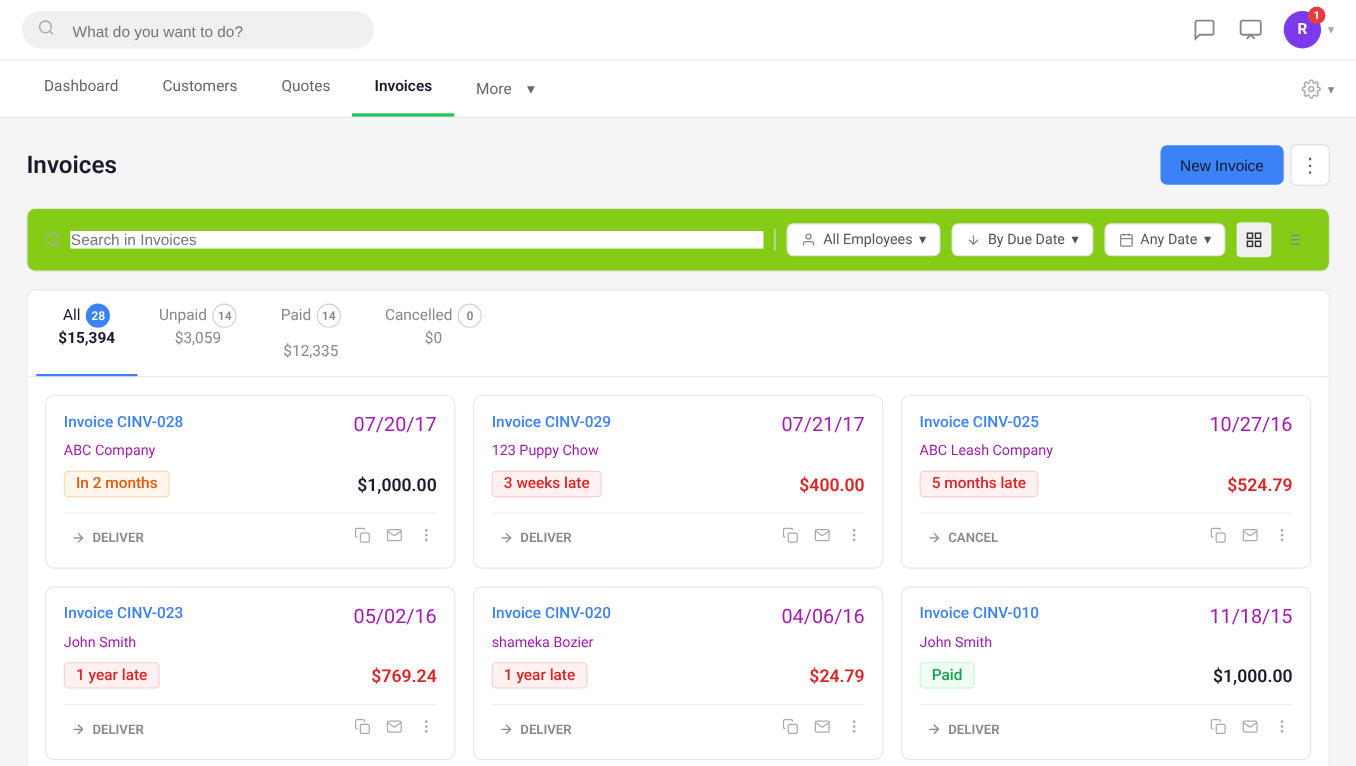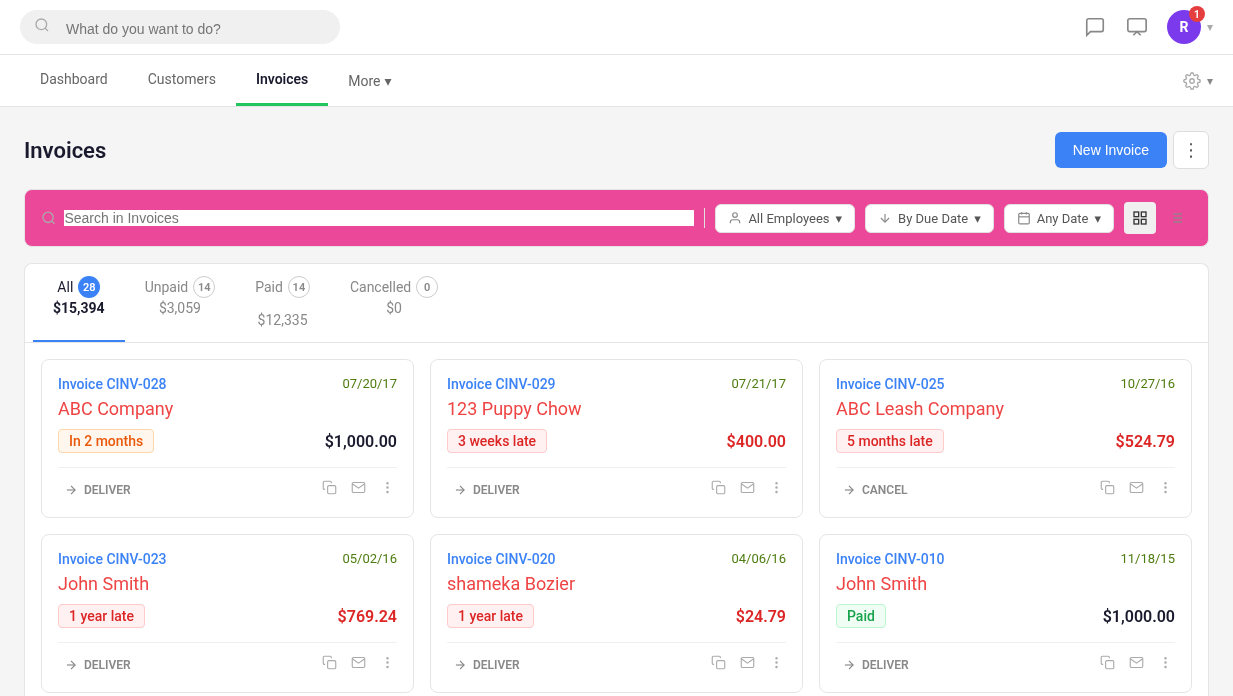--- a/index.html
+++ b/index.html
@@ -11,51 +11,51 @@
     .search-box input { border: none; background: transparent; outline: none; font-size: 14px; color: #555; width: 100%; }
     .top-bar-right { margin-left: auto; display: flex; align-items: center; gap: 18px; }
     .top-bar-icon { width: 24px; height: 24px; cursor: pointer; color: #555; display: flex; align-items: center; justify-content: center; font-size: 18px; }
     .avatar { width: 34px; height: 34px; border-radius: 50%; background: #7c3aed; color: #fff; display: flex; align-items: center; justify-content: center; font-weight: bold; font-size: 14px; position: relative; cursor: pointer; }
     .avatar-badge { position: absolute; top: -4px; right: -4px; width: 16px; height: 16px; background: #e53e3e; border-radius: 50%; color: #fff; font-size: 10px; display: flex; align-items: center; justify-content: center; }
 
     
     .nav { display: flex; align-items: center; background: #fff; border-bottom: 1px solid #e5e5e5; padding: 0 20px; }
     .nav-item { padding: 16px 20px; color: #666; cursor: pointer; font-size: 14px; border-bottom: 3px solid transparent; text-decoration: none; }
     .nav-item.active { color: #1a1a2e; font-weight: 600; border-bottom: 3px solid #22c55e; }
-    .nav-more { display: flex; align-items: center; gap: 4px; padding: 16px 20px; color: #666; cursor: pointer; }
+    .nav-more { display: flex; align-items: center; gap: 14px; padding: 16px 20px; color: #666; cursor: pointer; }
     .nav-right { margin-left: auto; display: flex; align-items: center; gap: 6px; color: #888; cursor: pointer; }
 
     
     .page { padding: 24px; max-width: 1233px; }
     .page-header { display: flex; align-items: center; justify-content: space-between; margin-bottom: 20px; }
     .page-title { font-size: 22px; font-weight: 600; color: #1a1a2e; }
     .page-header-actions { display: flex; gap: 6px; align-items: center; }
-    .btn-primary { background: #3b82f6; color: #ffffff; border: none; border-radius: 6px; padding: 10px 18px; font-size: 14px; font-weight: 500; cursor: pointer; }
+    .btn-primary { background: #3b82f6; color: #0f172a; border: none; border-radius: 6px; padding: 10px 18px; font-size: 14px; font-weight: 500; cursor: pointer; }
     .btn-dots { background: #fff; border: 1px solid #ddd; border-radius: 6px; width: 36px; height: 38px; display: flex; align-items: center; justify-content: center; cursor: pointer; font-size: 18px; color: #555; }
 
     
-    .filter-bar { display: flex; align-items: center; gap: 10px; padding: 12px 16px; background: #ec4899; border-radius: 8px; border: 1px solid #e5e5e5; margin-bottom: 16px; }
+    .filter-bar { display: flex; align-items: center; gap: 10px; padding: 12px 16px; background: #84cc16; border-radius: 8px; border: 1px solid #e5e5e5; margin-bottom: 16px; }
     .filter-search { display: flex; align-items: center; gap: 8px; flex: 1; }
     .filter-search input { border: none; outline: none; font-size: 14px; color: #555; width: 100%; }
     .filter-divider { width: 1px; height: 20px; background: #e0e0e0; }
     .filter-chip { display: flex; align-items: center; gap: 6px; padding: 6px 12px; border: 1px solid #e0e0e0; border-radius: 6px; cursor: pointer; color: #555; font-size: 13px; white-space: nowrap; background: #fff; }
     .filter-chip svg { width: 14px; height: 14px; }
     .view-toggle { display: flex; gap: 4px; }
     .view-btn { width: 32px; height: 32px; display: flex; align-items: center; justify-content: center; border-radius: 4px; cursor: pointer; color: #888; border: 1px solid transparent; }
     .view-btn.active { background: #f0f0f0; color: #333; }
     .tab-badge { background: #3b82f6; color: #fff; border-radius: 50%; width: 22px; height: 22px; display: flex; align-items: center; justify-content: center; font-size: 11px; font-weight: 600; }
     .tab-badge.outline { background: #fff; color: #888; border: 1px solid #ccc; }
 
     
     .card-grid { display: grid; grid-template-columns: repeat(3, 1fr); gap: 16px; }
     .invoice-card { background: #fff; border-radius: 8px; border: 1px solid #e5e5e5; padding: 16px; display: flex; flex-direction: column; gap: 0; }
     .card-header { display: flex; justify-content: space-between; align-items: flex-start; margin-bottom: 6px; }
     .card-invoice-link { color: #3b82f6; font-weight: 500; font-size: 14px; cursor: pointer; text-decoration: none; }
-    .card-date { color: #4d7c0f; font-size: 13px; }
-    .card-customer { color: #ef4444; font-size: 18px; margin-bottom: 10px; }
+    .card-date { color: #a21caf; font-size: 18px; }
+    .card-customer { color: #a21caf; font-size: 13px; margin-bottom: 10px; }
     .card-footer { display: flex; justify-content: space-between; align-items: center; margin-bottom: 10px; }
     .status-badge { display: inline-block; padding: 3px 10px; border-radius: 4px; font-size: 14px; font-weight: 500; }
     .status-orange { background: #fff7ed; color: #ea580c; border: 1px solid #fed7aa; }
     .status-red { background: #fff1f1; color: #dc2626; border: 1px solid #fecaca; }
     .status-green { background: #f0fdf4; color: #16a34a; border: 1px solid #bbf7d0; }
     .card-amount { font-weight: 600; font-size: 16px; }
     .card-amount.unpaid { color: #dc2626; }
     .card-amount.paid { color: #1a1a2e; }
     .card-actions { display: flex; align-items: center; justify-content: space-between; border-top: 1px solid #f0f0f0; padding-top: 10px; margin-top: 4px; }
     .card-action-btn { display: flex; align-items: center; gap: 6px; color: #888; font-size: 12px; font-weight: 600; cursor: pointer; padding: 4px 6px; border-radius: 4px; }
@@ -97,20 +97,21 @@
         <span class="avatar-badge">1</span>
       </div>
       <span style="color:#aaa;font-size:12px;">▾</span>
     </div>
   </div>
 </div>
 
 <div class="nav">
   <a class="nav-item">Dashboard</a>
   <a class="nav-item">Customers</a>
+  <a class="nav-item">Quotes</a>
   <a class="nav-item active">Invoices</a>
   <div class="nav-more">
     <span>More</span>
     <span>▾</span>
   </div>
   <div class="nav-right">
     <svg width="18" height="18" viewBox="0 0 24 24" fill="none" stroke="#aaa" stroke-width="1.8">
         <circle cx="12" cy="12" r="3"></circle>
         <path d="M19.4 15a1.65 1.65 0 0 0 .33 1.82l.06.06a2 2 0 0 1-2.83 2.83l-.06-.06a1.65 1.65 0 0 0-1.82-.33 1.65 1.65 0 0 0-1 1.51V21a2 2 0 0 1-4 0v-.09A1.65 1.65 0 0 0 9 19.4a1.65 1.65 0 0 0-1.82.33l-.06.06a2 2 0 0 1-2.83-2.83l.06-.06A1.65 1.65 0 0 0 4.68 15a1.65 1.65 0 0 0-1.51-1H3a2 2 0 0 1 0-4h.09A1.65 1.65 0 0 0 4.6 9a1.65 1.65 0 0 0-.33-1.82l-.06-.06a2 2 0 0 1 2.83-2.83l.06.06A1.65 1.65 0 0 0 9 4.68a1.65 1.65 0 0 0 1-1.51V3a2 2 0 0 1 4 0v.09a1.65 1.65 0 0 0 1 1.51 1.65 1.65 0 0 0 1.82-.33l.06-.06a2 2 0 0 1 2.83 2.83l-.06.06A1.65 1.65 0 0 0 19.4 9a1.65 1.65 0 0 0 1.51 1H21a2 2 0 0 1 0 4h-.09a1.65 1.65 0 0 0-1.51 1z"></path>
       </svg>

